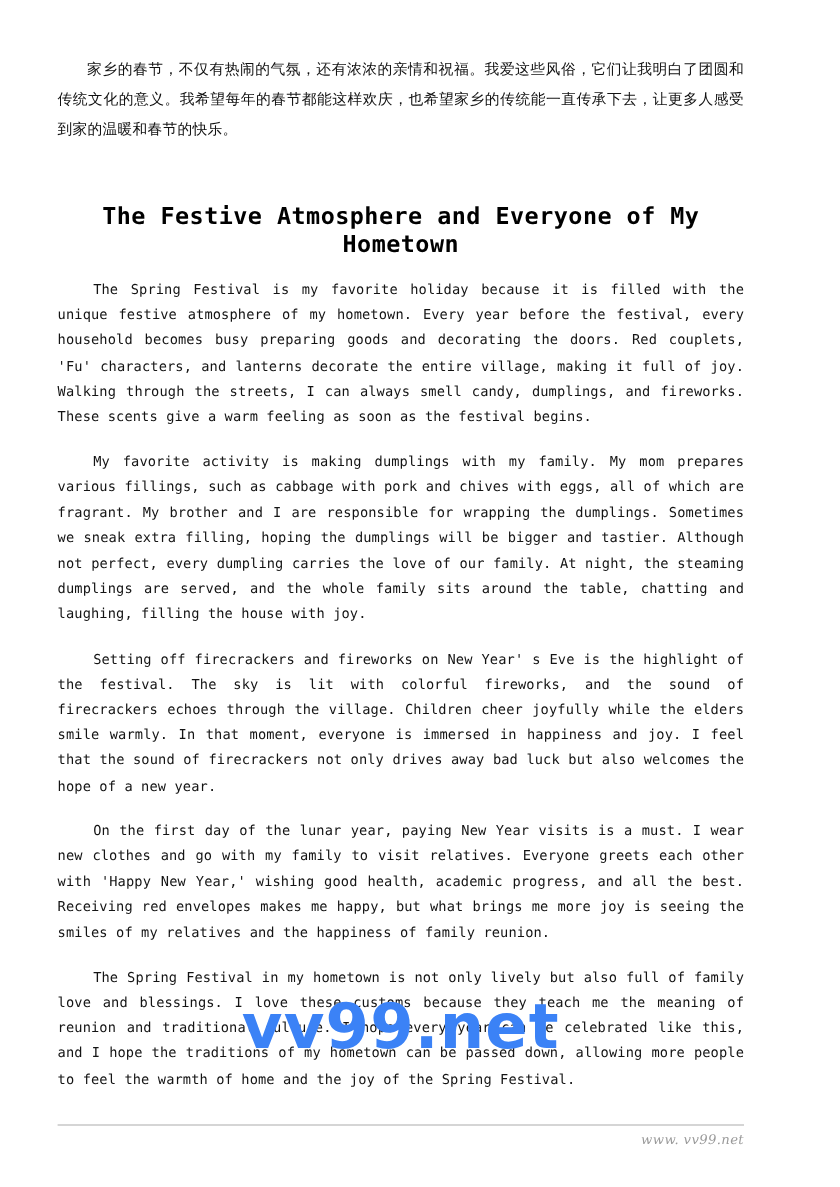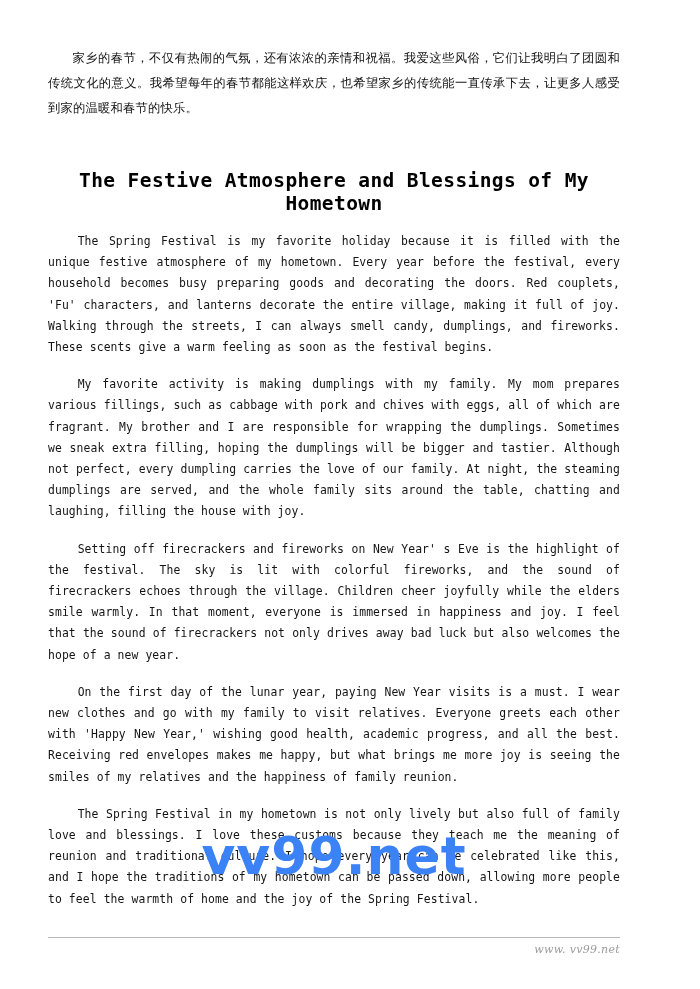--- a/index.html
+++ b/index.html
@@ -102,21 +102,21 @@
 </style>
 </head>
 <body>
 
 <div class="page">
 
   <div class="cn-block">
     <p>家乡的春节，不仅有热闹的气氛，还有浓浓的亲情和祝福。我爱这些风俗，它们让我明白了团圆和传统文化的意义。我希望每年的春节都能这样欢庆，也希望家乡的传统能一直传承下去，让更多人感受到家的温暖和春节的快乐。</p>
   </div>
 
-  <h1 class="doc-title">The Festive Atmosphere and Blessings of My Hometown</h1>
+  <h1 class="doc-title">The Festive Atmosphere and Everyone of My Hometown</h1>
 
   <div class="body-wrap">
     <p>The Spring Festival is my favorite holiday because it is filled with the unique festive atmosphere of my hometown. Every year before the festival, every household becomes busy preparing goods and decorating the doors. Red couplets, 'Fu' characters, and lanterns decorate the entire village, making it full of joy. Walking through the streets, I can always smell candy, dumplings, and fireworks. These scents give a warm feeling as soon as the festival begins.</p>
     <p>My favorite activity is making dumplings with my family. My mom prepares various fillings, such as cabbage with pork and chives with eggs, all of which are fragrant. My brother and I are responsible for wrapping the dumplings. Sometimes we sneak extra filling, hoping the dumplings will be bigger and tastier. Although not perfect, every dumpling carries the love of our family. At night, the steaming dumplings are served, and the whole family sits around the table, chatting and laughing, filling the house with joy.</p>
     <p>Setting off firecrackers and fireworks on New Year' s Eve is the highlight of the festival. The sky is lit with colorful fireworks, and the sound of firecrackers echoes through the village. Children cheer joyfully while the elders smile warmly. In that moment, everyone is immersed in happiness and joy. I feel that the sound of firecrackers not only drives away bad luck but also welcomes the hope of a new year.</p>
     <p>On the first day of the lunar year, paying New Year visits is a must. I wear new clothes and go with my family to visit relatives. Everyone greets each other with 'Happy New Year,' wishing good health, academic progress, and all the best. Receiving red envelopes makes me happy, but what brings me more joy is seeing the smiles of my relatives and the happiness of family reunion.</p>
     <p>The Spring Festival in my hometown is not only lively but also full of family love and blessings. I love these customs because they teach me the meaning of reunion and traditional culture. I hope every year can be celebrated like this, and I hope the traditions of my hometown can be passed down, allowing more people to feel the warmth of home and the joy of the Spring Festival.</p>
   </div>
 
   <div class="watermark">vv99.net</div>

